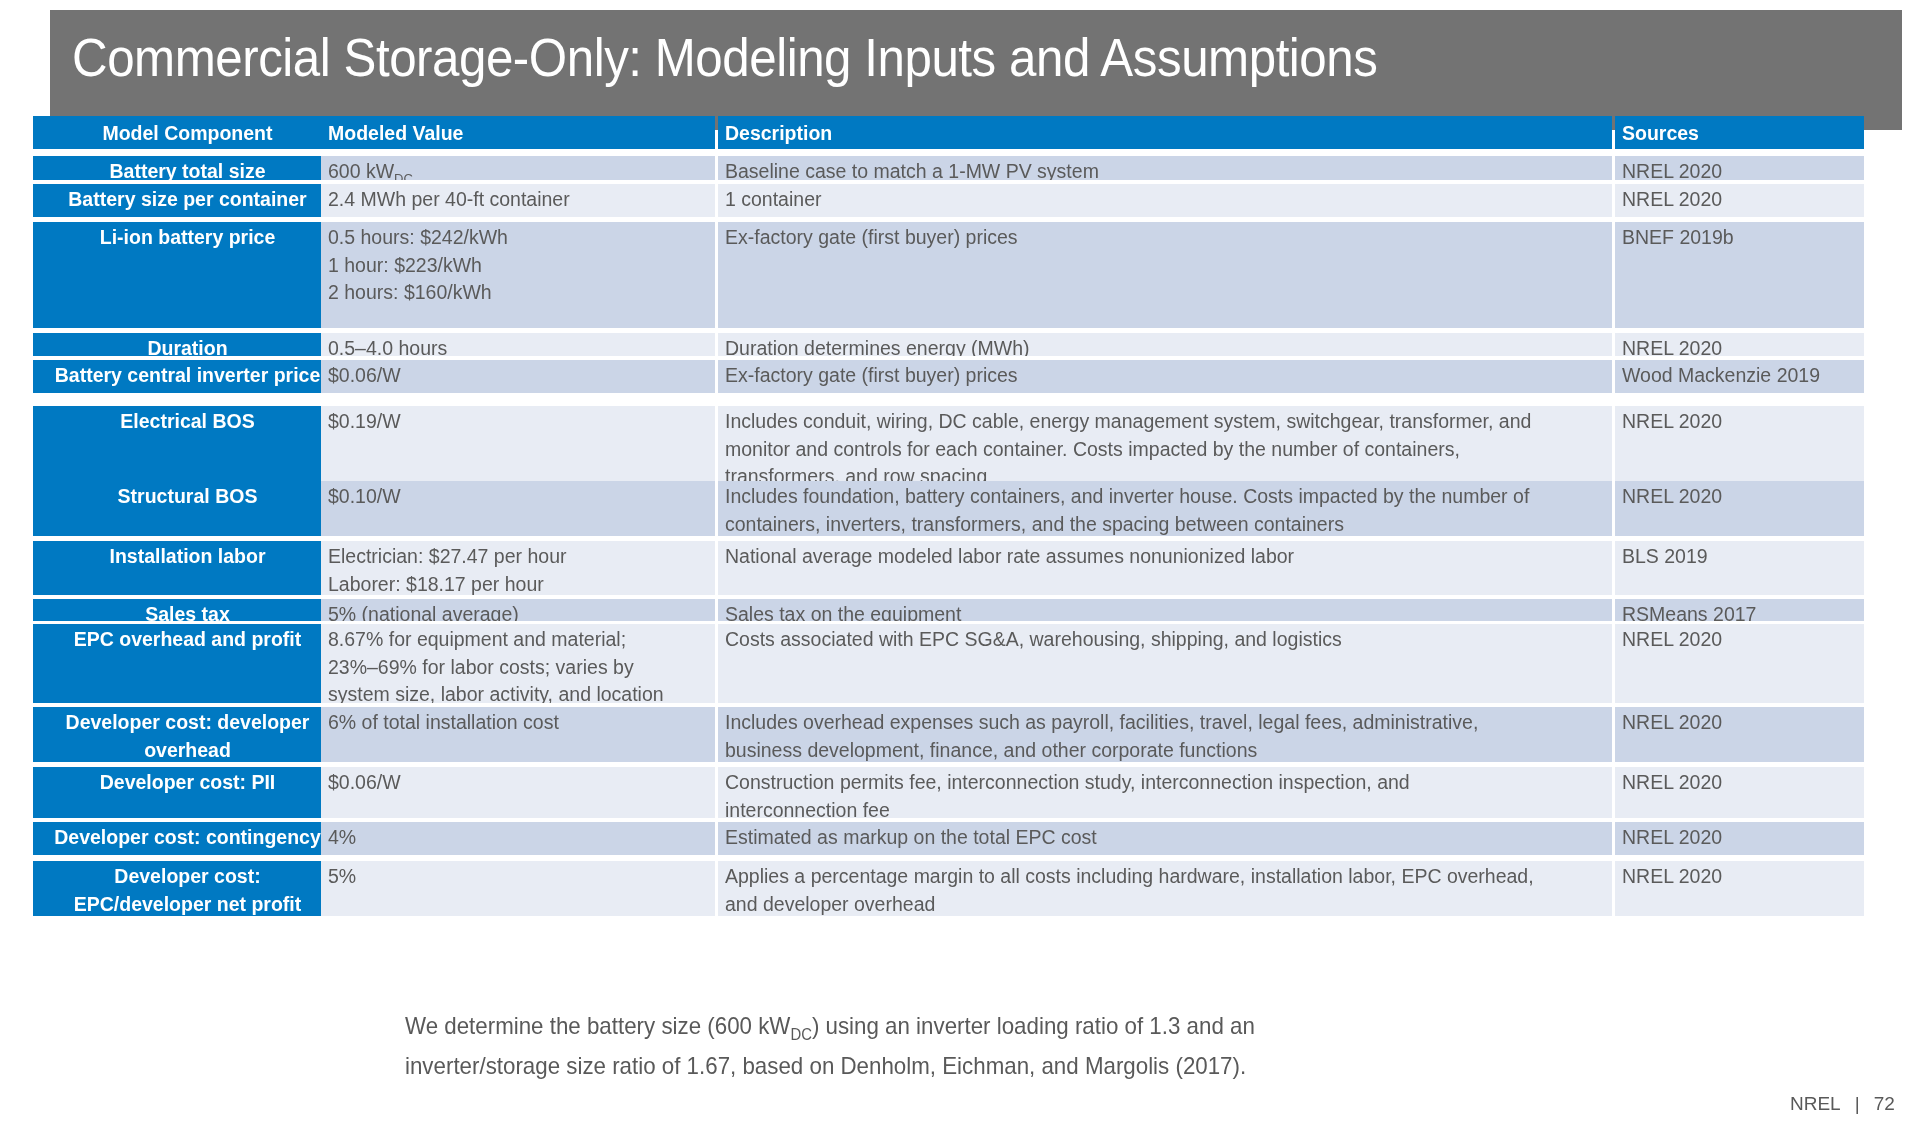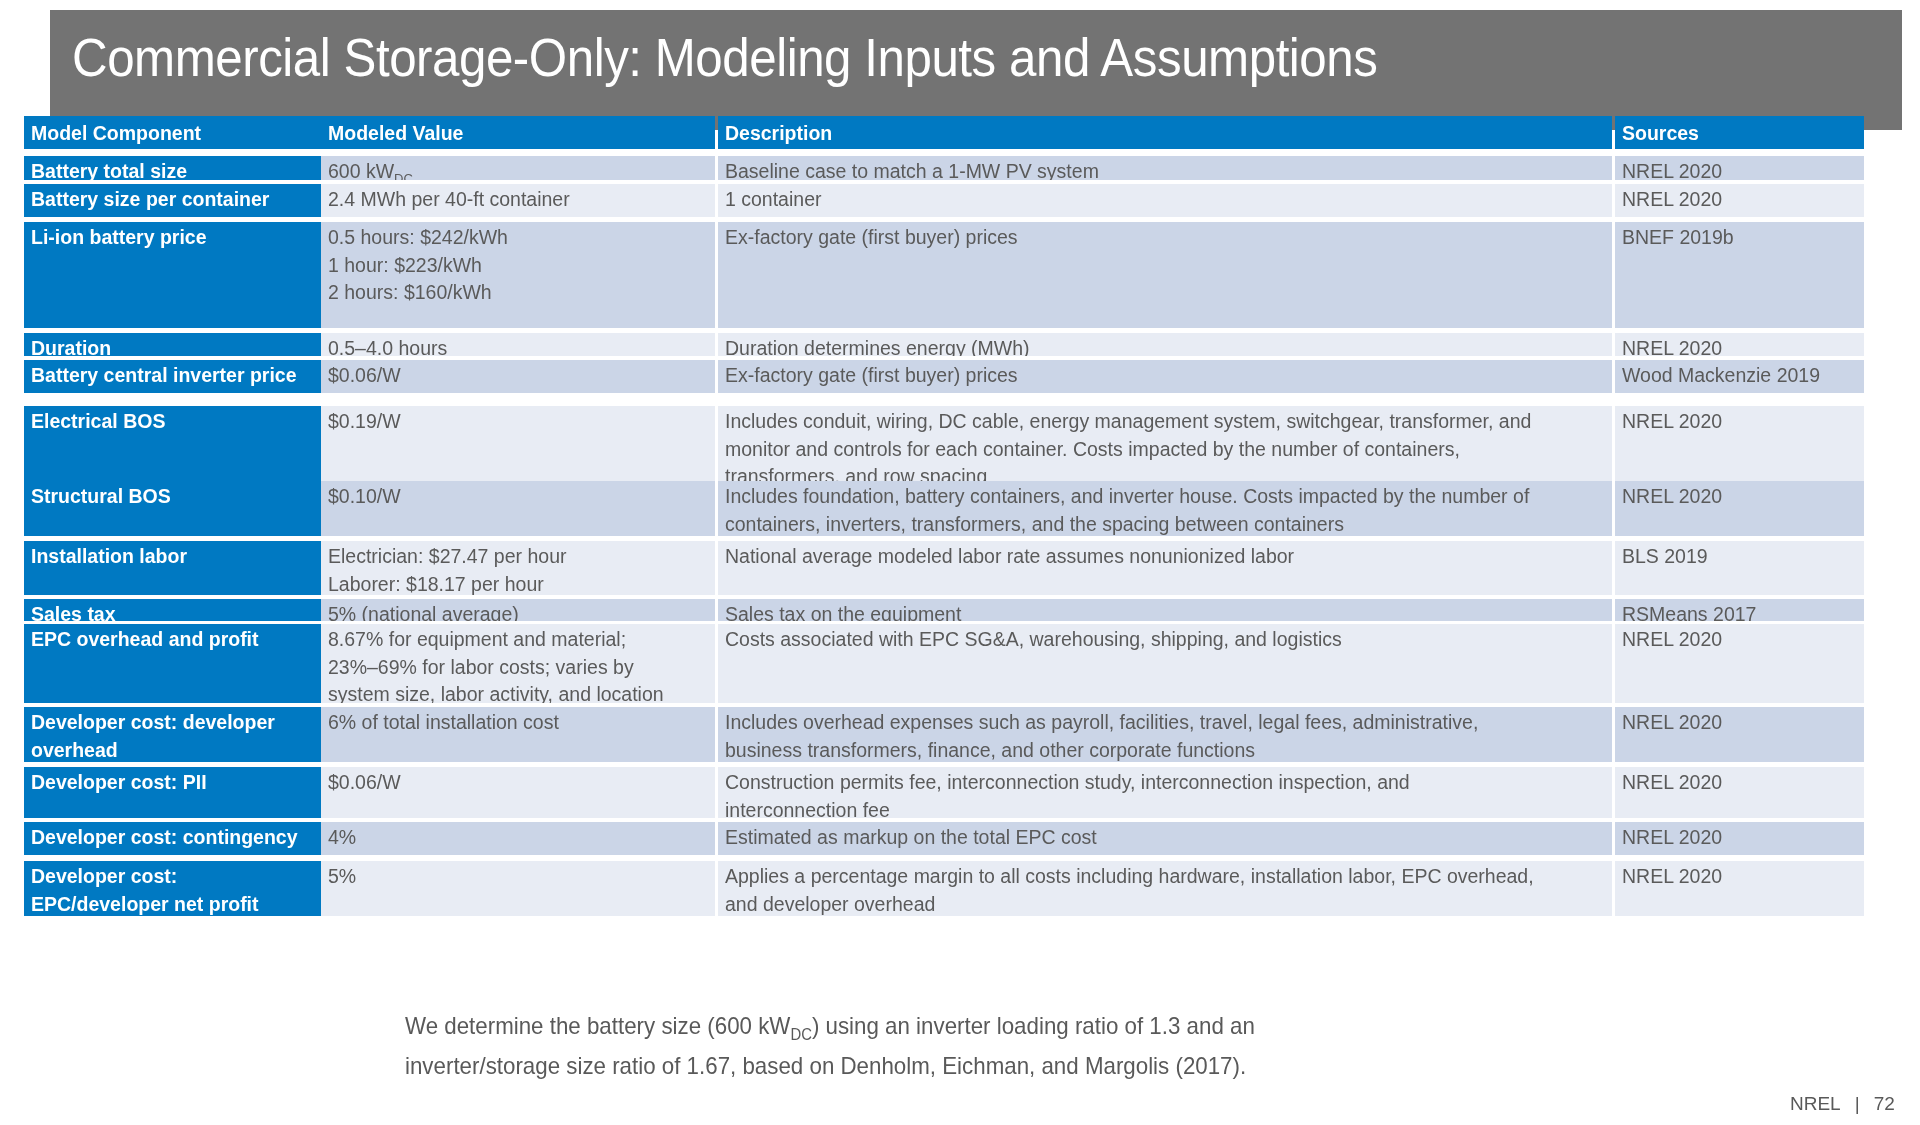--- a/index.html
+++ b/index.html
@@ -23,21 +23,21 @@
     position: absolute; left: 16px; top: 116px; width: 1848px;
   }
   .row {
     position: absolute; left: 0; width: 1848px;
   }
   .cell {
     position: absolute; top: 0; bottom: 0; box-sizing: border-box;
     padding: 2px 0 0 7px; font-size: 19.5px; line-height: 27.5px;
     color: #5a5a5a; overflow: hidden;
   }
-  .c1 { left: 8px; width: 302px; background: #0079c2; color: #ffffff; font-weight: bold; }
+  .c1 { left: 17px; width: 302px; background: #0079c2; color: #ffffff; font-weight: bold; text-align: center; }
   .c2 { left: 305px; width: 394px; }
   .c3 { left: 702px; width: 894px; }
   .c4 { left: 1599px; width: 249px; }
   .row.dark .c2, .row.dark .c3, .row.dark .c4 { background: #cbd5e7; }
   .row.light .c2, .row.light .c3, .row.light .c4 { background: #e8ecf4; }
   .row.header .cell { background: #0079c2; color: #ffffff; font-weight: bold; padding-top: 4px; }
   .cell-line { display: block; white-space: nowrap; }
   .c1 .cell-line { white-space: normal; }
   .sub { font-size: 13px; vertical-align: -5px; }
   .note {
@@ -218,21 +218,21 @@
     <div class="row dark" style="top: 591px; height: 55px;">
       <div class="cell c1">
         <span class="cell-line">Developer cost: developer</span>
         <span class="cell-line">overhead</span>
       </div>
       <div class="cell c2">
         <span class="cell-line">6% of total installation cost</span>
       </div>
       <div class="cell c3">
         <span class="cell-line">Includes overhead expenses such as payroll, facilities, travel, legal fees, administrative,</span>
-        <span class="cell-line">business transformers, finance, and other corporate functions</span>
+        <span class="cell-line">business development, finance, and other corporate functions</span>
       </div>
       <div class="cell c4">
         <span class="cell-line">NREL 2020</span>
       </div>
     </div>
     <div class="row light" style="top: 651px; height: 51px;">
       <div class="cell c1">
         <span class="cell-line">Developer cost: PII</span>
       </div>
       <div class="cell c2">

